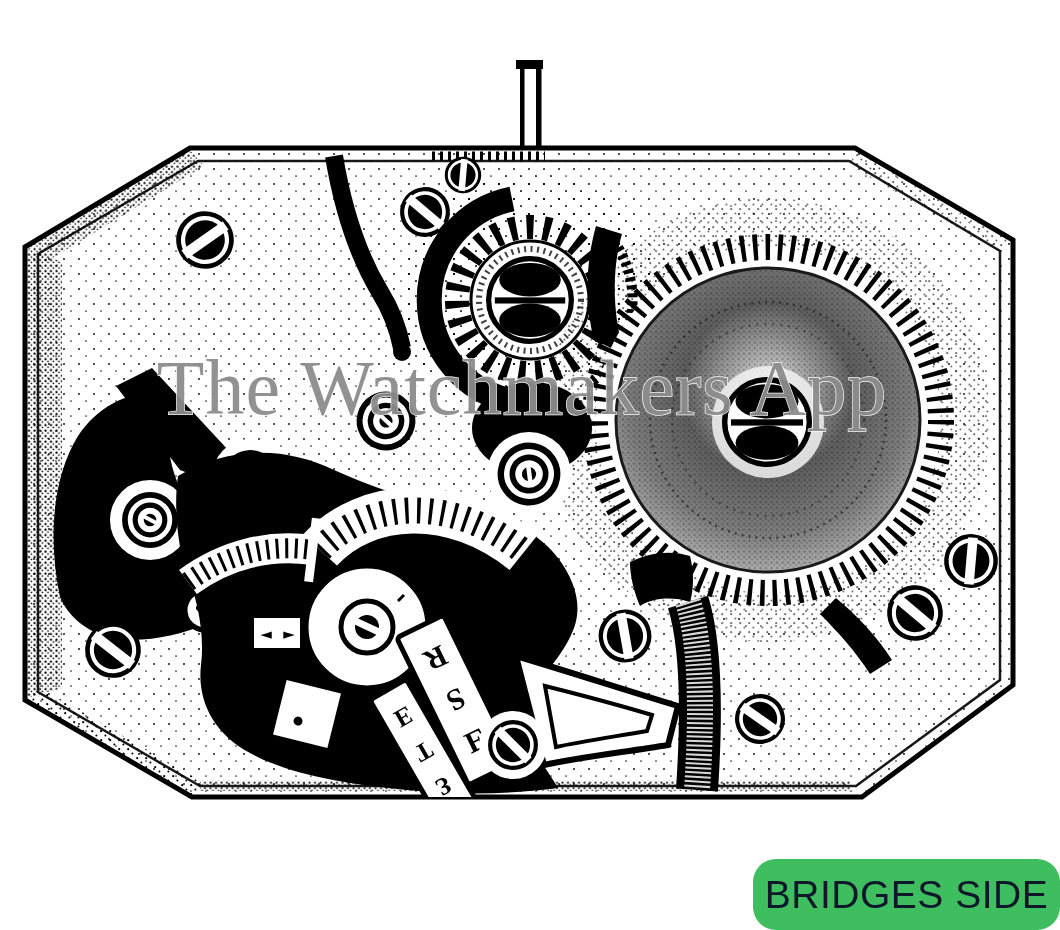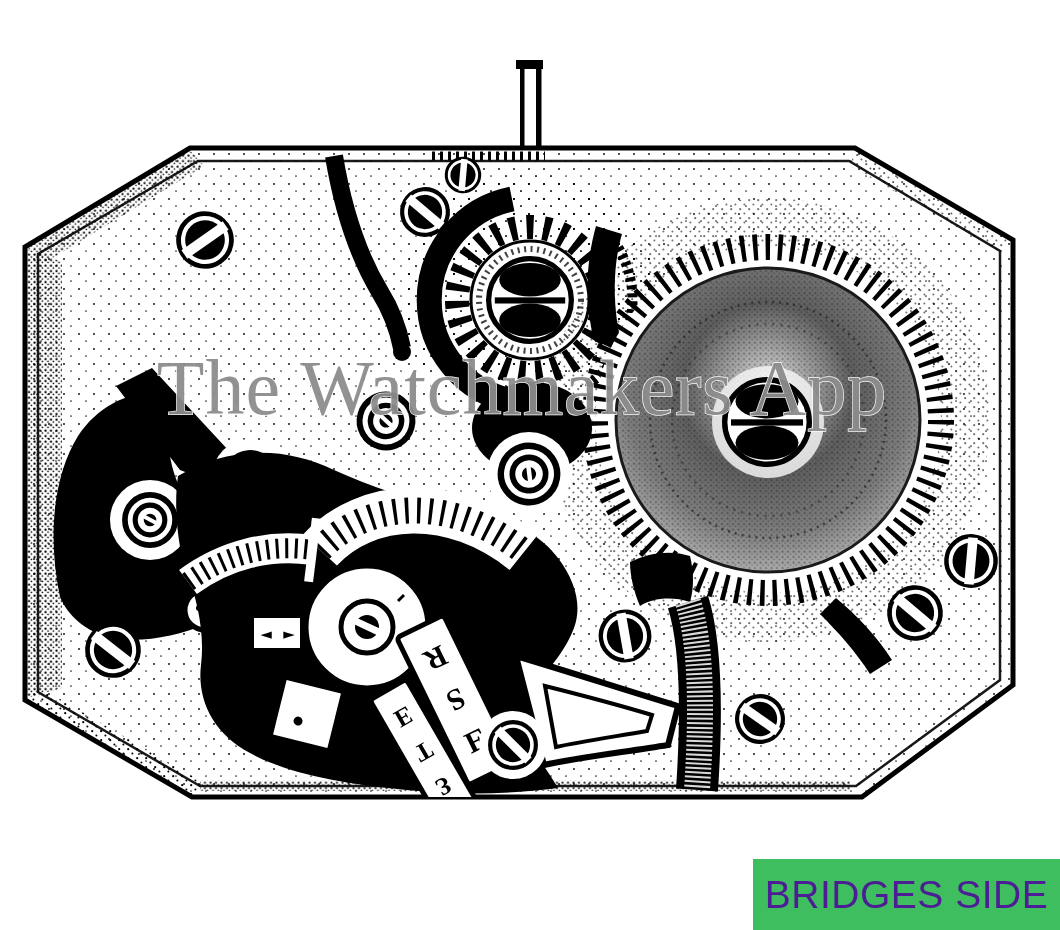--- a/index.html
+++ b/index.html
@@ -196,16 +196,16 @@
     <use href="#gslot" transform="translate(463,175) scale(0.38) rotate(95)"></use>
 
     <circle cx="529" cy="474" r="42" fill="#fff"></circle>
     <use href="#gring" transform="translate(386,421) scale(0.6) rotate(15)"></use>
     <use href="#gring" transform="translate(529,474) scale(0.64) rotate(55)"></use>
   </g>
 
   <text x="522" y="414" text-anchor="middle" class="watermark-text" fill="#8d8d8d">The Watchmakers App</text>
 </svg>
 
-<div class="badge" style="background:#3ebe5e;color:#4c1d95;">
+<div class="badge" style="background:#3ebe5e;color:#0f172a;border-radius:23px;">
   <span>BRIDGES SIDE</span>
 </div>
 </div>
 
 </body></html>

